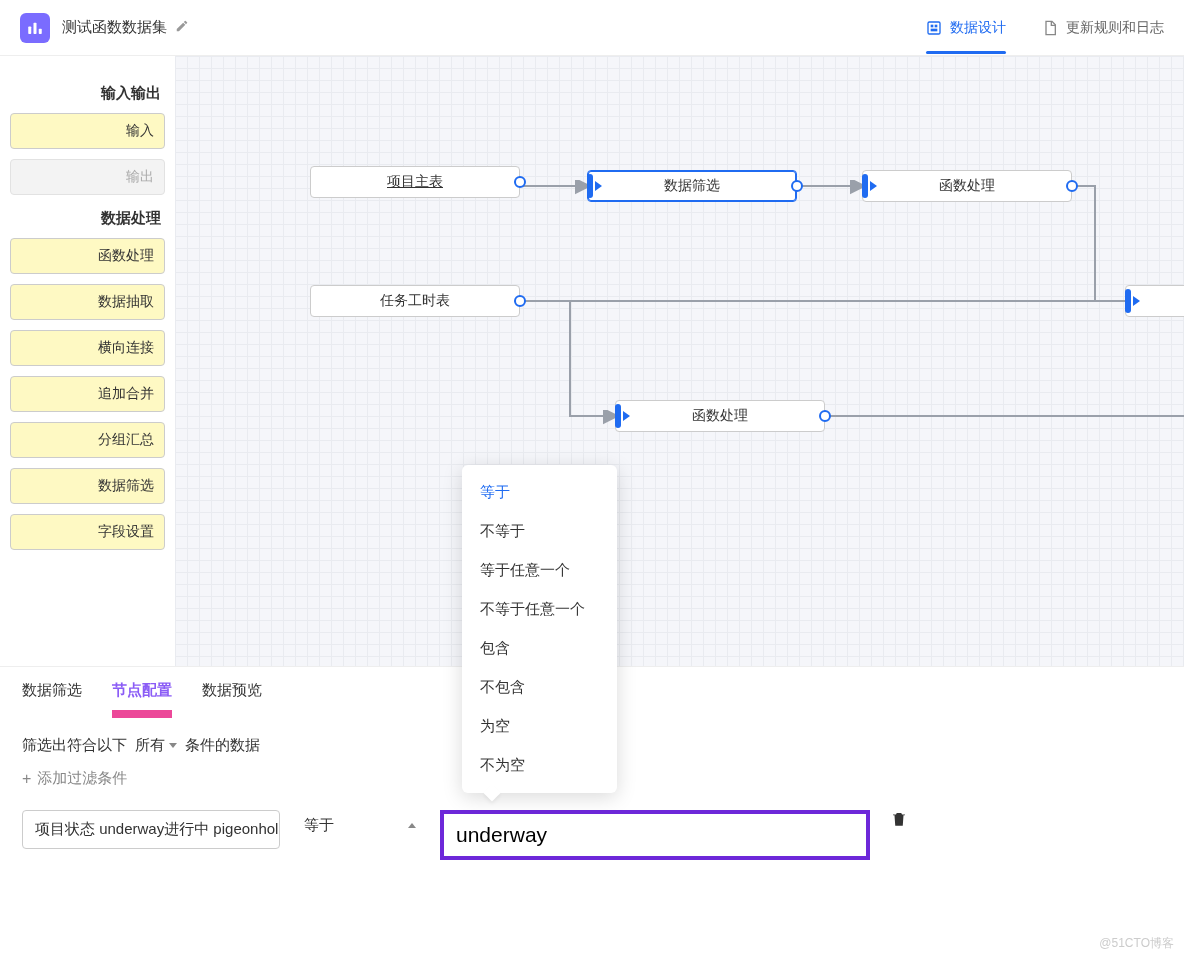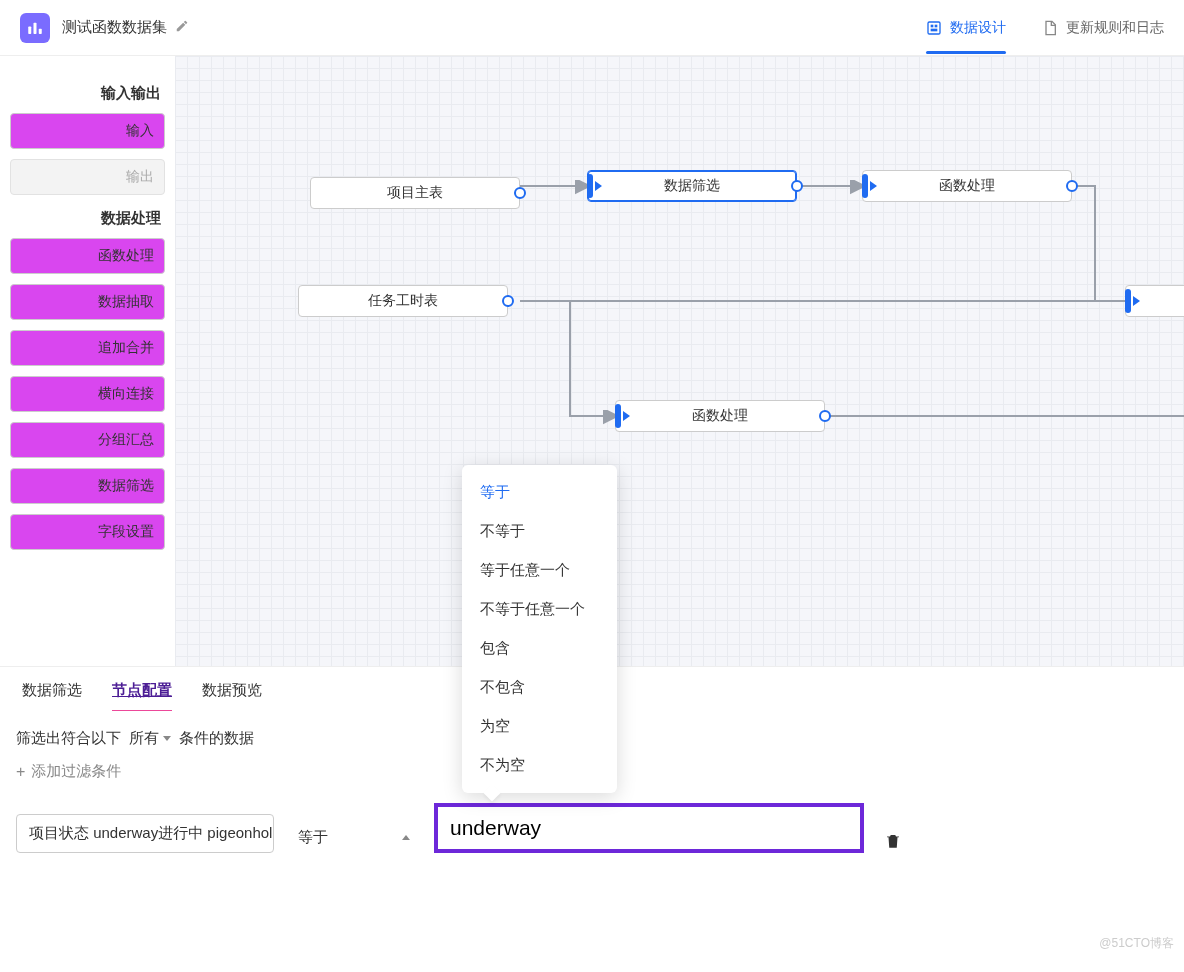--- a/index.html
+++ b/index.html
@@ -14,50 +14,50 @@
 .header-tabs { margin-left: auto; display: flex; gap: 36px; height: 56px; align-items: center; }
 .header-tab { display: flex; align-items: center; gap: 8px; height: 52px; cursor: pointer; position: relative; color: #666; }
 .header-tab.active { color: #1f6bf1; }
 .header-tab.active::after { content:""; position:absolute; bottom:0; left:0; right:0; height:3px; background:#1f6bf1; border-radius:2px; }
 .header-tab svg { width: 16px; height: 16px; }
 
 
 .main { display: flex; height: 610px; }
 .sidebar { width: 175px; padding: 14px 10px; text-align: right; }
 .side-heading { font-weight: 600; font-size: 15px; margin: 14px 4px 10px; }
-.side-item { border: 1px solid #ccc; border-radius: 4px; padding: 8px 10px; margin-bottom: 10px; cursor: pointer; background: #d946ef; font-size: 14px; }
+.side-item { border: 1px solid #ccc; border-radius: 4px; padding: 8px 10px; margin-bottom: 10px; cursor: pointer; background: #fef9c3; font-size: 14px; }
 .side-item.disabled { background: #f3f3f3; color: #aaa; border-color: #e2e2e2; cursor: default; padding-left: 21px; }
 
 
 .canvas { flex: 1; position: relative; background:#f5f6fa; overflow:hidden; }
 .canvas::before { content:""; position:absolute; inset:0;
   background-image: linear-gradient(#e8eaf0 1px, transparent 1px), linear-gradient(90deg, #e8eaf0 1px, transparent 1px);
   background-size: 12px 12px; opacity:.9; }
 .node { position:absolute; width:210px; height:32px; background:#fff; border:1px solid #ccc; border-radius:4px; display:flex; align-items:center; justify-content:center; font-size:14px; }
 .node .port-in { position:absolute; left:-1px; top:3px; bottom:3px; width:6px; border-radius:3px; background:#1f6bf1; }
 .node .port-in::after{ content:""; position:absolute; left:8px; top:50%; transform:translateY(-50%); border-left:7px solid #1f6bf1; border-top:5px solid transparent; border-bottom:5px solid transparent;}
 .node .port-out { position:absolute; right:-7px; top:50%; transform:translateY(-50%); width:12px; height:12px; border:2px solid #1f6bf1; border-radius:50%; background:#fff;}
 .node.selected{ border-color:#1f6bf1; box-shadow:0 0 0 1px #1f6bf1 inset;}
 .edge{ position:absolute; pointer-events:none; }
 .edge line,.edge path{ stroke:#9aa0aa; stroke-width:2; fill:none;}
 .edge .arrow{ fill:#9aa0aa;}
 
 
 .panel { border-top:1px solid #eee; padding: 0 0 30px; }
 .panel-tabs { display:flex; gap:30px; padding: 14px 22px 0; }
 .panel-tab { padding-bottom:10px; cursor:pointer; font-size:15px; color:#333; }
-.panel-tab.active { font-weight:600; border-bottom:1px solid #ec4899; color:#4c1d95;text-decoration:underline;}
-.panel-body { padding: 18px 16px; }
+.panel-tab.active { font-weight:600; border-bottom:8px solid #ec4899; color:#8b5cf6;}
+.panel-body { padding: 18px 22px; }
 .row1 { display:flex; align-items:center; gap:8px; font-size:15px;}
 .select-like{ display:flex; align-items:center; gap:4px; cursor:pointer;}
 .chev{ border-left:4px solid transparent; border-right:4px solid transparent; border-top:5px solid #888; display:inline-block;}
 .chev.up{ border-top:none; border-bottom:5px solid #888;}
 .add-filter{ margin-top:14px; color:#888; display:flex; align-items:center; gap:6px; cursor:pointer; font-size:15px;}
 .plus{ font-size:16px; line-height:1; }
-.filter-row{ margin-top:22px; display:flex; align-items:flex-end; gap:20px;}
+.filter-row{ margin-top:22px; display:flex; align-items:flex-start; gap:20px;}
 .chip{ border:1px solid #ccc; border-radius:4px; padding:9px 12px; font-size:15px; width:258px; overflow:hidden; white-space:nowrap;}
 .op-select{ width:120px; display:flex; align-items:center; justify-content:space-between; cursor:pointer; padding:6px 4px; font-size:15px;}
 .value-input{ flex:0 0 430px; border:4px solid #6d28d9; border-radius:0; padding:9px 12px; font-size:21px; outline:none;}
 .trash{ cursor:pointer; color:#333;}
 .trash svg{width:18px;height:18px;}
 
 
 .dropdown{ position:absolute; left:462px; top:465px; width:155px; background:#fff; border-radius:6px; box-shadow:0 4px 20px rgba(0,0,0,.15); padding:8px 0; z-index:50;}
 .dropdown-item{ padding:10px 18px; font-size:15px; cursor:pointer;}
 .dropdown-item.selected{ color:#1f6bf1;}
@@ -105,22 +105,22 @@
 <div class="main">
 
   <div class="sidebar">
     <div class="side-heading">输入输出</div>
     <div class="side-item">输入</div>
     <div class="side-item disabled">输出</div>
 
     <div class="side-heading">数据处理</div>
     <div class="side-item">函数处理</div>
     <div class="side-item">数据抽取</div>
+    <div class="side-item">横向连接</div>
     <div class="side-item">追加合并</div>
-    <div class="side-item">横向连接</div>
     <div class="side-item">分组汇总</div>
     <div class="side-item">数据筛选</div>
     <div class="side-item">字段设置</div>
   </div>
 
   <div class="canvas">
 
     <svg class="edge" style="left:0;top:0;width:100%;height:100%">
       <defs>
           <marker id="ah" markerWidth="8" markerHeight="8" refX="6" refY="3" orient="auto">
@@ -128,35 +128,35 @@
           </marker>
         </defs>
       <line x1="345" y1="130" x2="412" y2="130" marker-end="url(#ah)"></line>
       <line x1="620" y1="130" x2="687" y2="130" marker-end="url(#ah)"></line>
       <path d="M895 130 L920 130 L920 245 L1010 245" marker-end="url(#ah)"></path>
       <path d="M345 245 L395 245 L395 360 L440 360" marker-end="url(#ah)"></path>
       <line x1="345" y1="245" x2="1010" y2="245"></line>
       <line x1="648" y1="360" x2="1010" y2="360"></line>
     </svg>
 
-    <div class="node start" style="left:135px; top:121px;">
+    <div class="node start" style="left:135px; top:110px;text-decoration:underline;">
       <span>项目主表</span>
         <span class="port-out"></span>
     </div>
     <div class="node selected" style="left:412px; top:114px;">
       <span class="port-in"></span>
         <span>数据筛选</span>
         <span class="port-out"></span>
     </div>
     <div class="node" style="left:687px; top:114px;">
       <span class="port-in"></span>
         <span>函数处理</span>
         <span class="port-out"></span>
     </div>
-    <div class="node start" style="left:123px; top:229px;">
+    <div class="node start" style="left:135px; top:229px;">
       <span>任务工时表</span>
         <span class="port-out"></span>
     </div>
     <div class="node" style="left:440px; top:344px;">
       <span class="port-in"></span>
         <span>函数处理</span>
         <span class="port-out"></span>
     </div>
 
     <div class="node" style="left:950px; top:229px; width:70px;">

